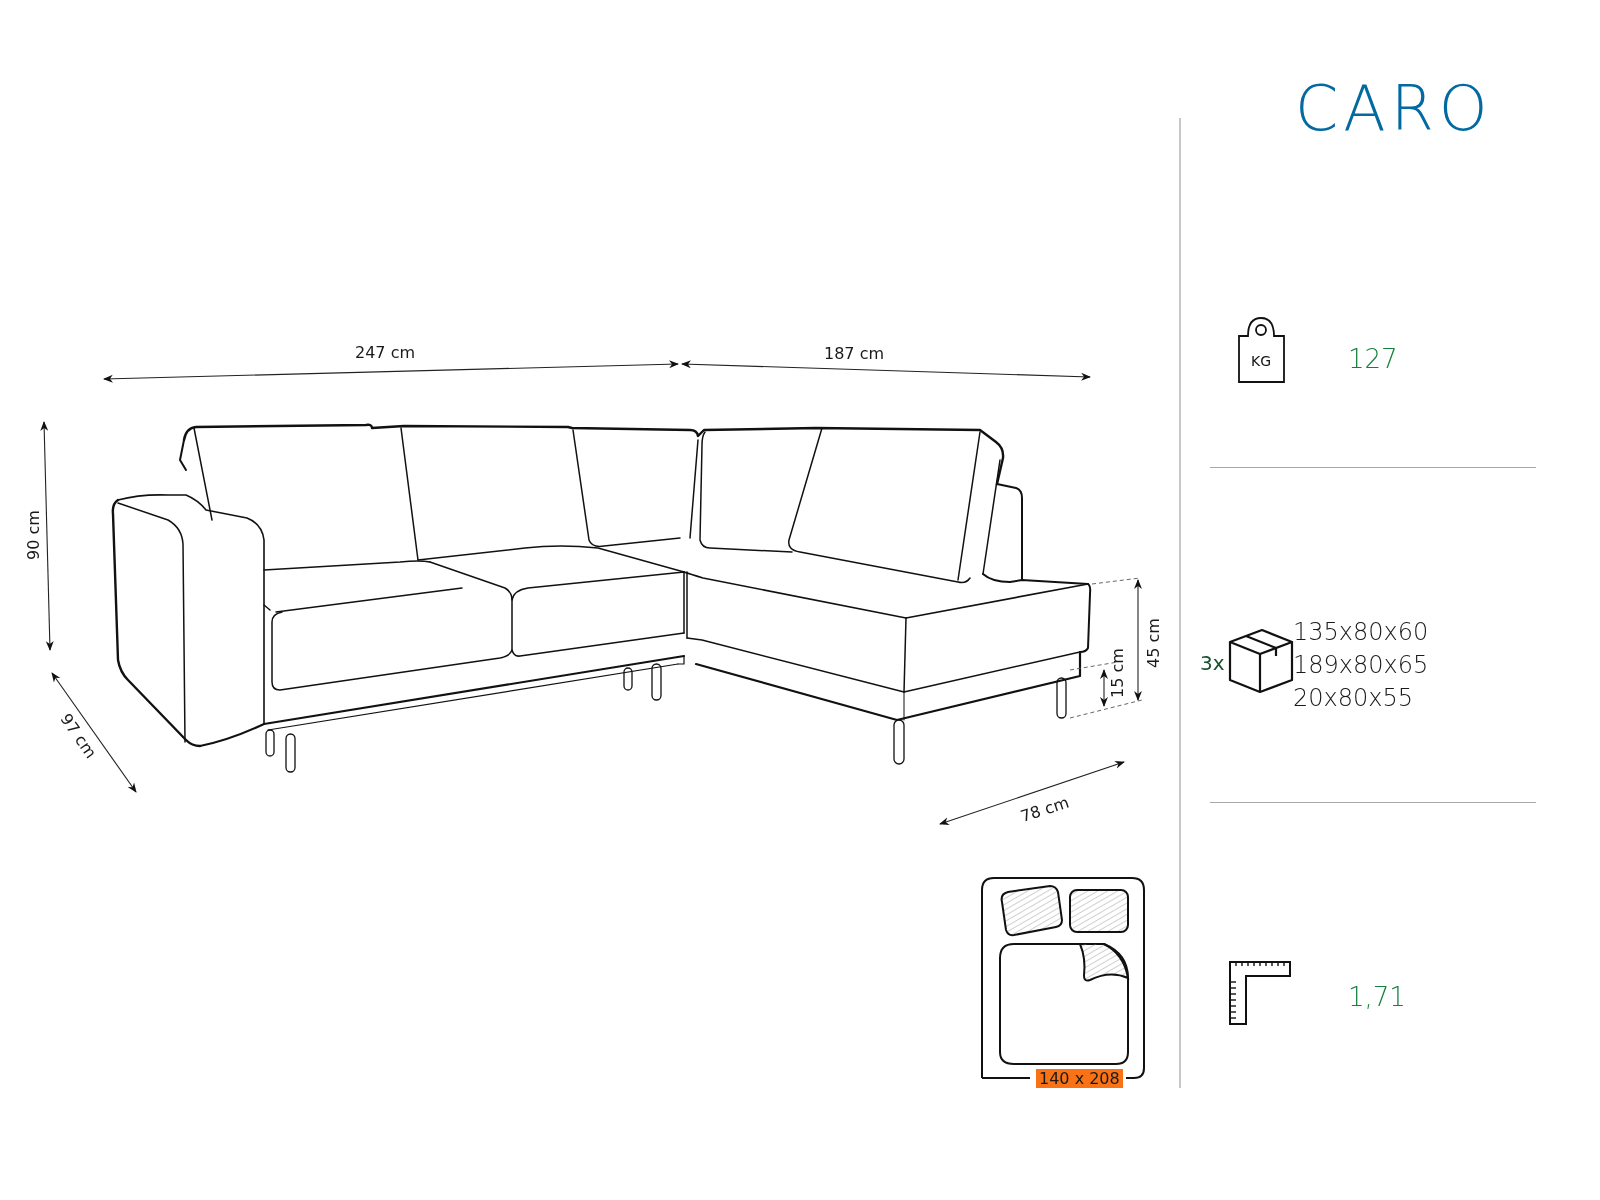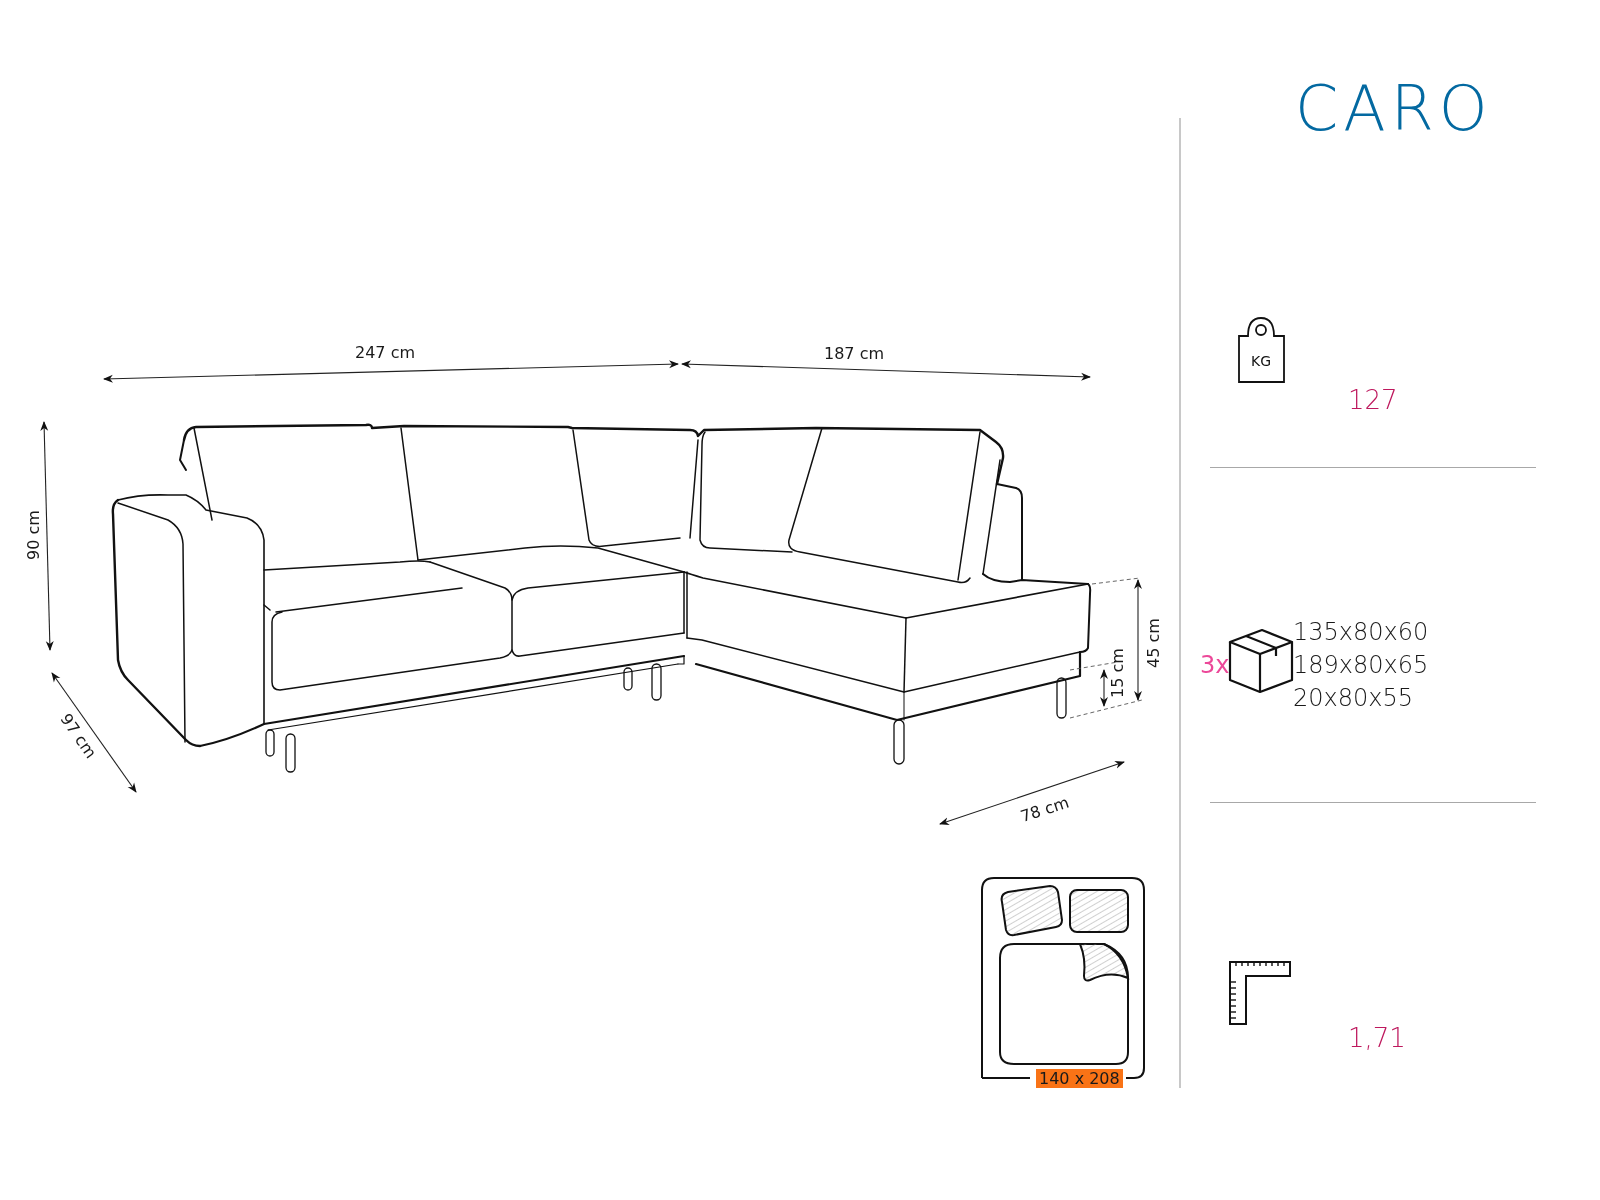--- a/index.html
+++ b/index.html
@@ -1,23 +1,23 @@
 <!DOCTYPE html>
 <html><head>
 <meta charset="utf-8">
 <style>
   html, body { margin:0; padding:0; background:#ffffff; }
   body { width:1600px; height:1200px; position:relative; overflow:hidden;
          font-family:"DejaVu Sans", "Liberation Sans", sans-serif; color:#1a1a1a; }
   svg { position:absolute; left:0; top:0; }
   .title { position:absolute; left:1295px; top:72px; width:150px; font-size:62px; font-weight:300;
            letter-spacing:5px; color:#0369a1; font-family:"DejaVu Sans", sans-serif; }
-  .spec-val { position:absolute; font-size:26px; color:#be185d; font-family:"DejaVu Sans", sans-serif; font-weight:300;margin-top:41px; }
+  .spec-val { position:absolute; font-size:26px; color:#15803d; font-family:"DejaVu Sans", sans-serif; font-weight:300; }
   .spec-multi { position:absolute; font-size:24px; line-height:33px; color:#1a1a1a; font-weight:300; }
-  .qty { position:absolute; font-size:24px; color:#ec4899; }
+  .qty { position:absolute; font-size:20px; color:#14532d; }
   .dim { position:absolute; font-size:16px; color:#1a1a1a; white-space:nowrap; font-family:"DejaVu Sans", sans-serif; }
   .vsep { position:absolute; left:1179px; top:118px; width:2px; height:970px; background:#c8c8c8; }
   .hsep { position:absolute; left:1210px; width:326px; height:1px; background:#a8a8a8; }
 </style>
 </head>
 <body>
 
 <svg width="1600" height="1200" viewBox="0 0 1600 1200">
   <defs>
     <marker id="arr" viewBox="0 0 10 10" refX="9" refY="5" markerWidth="9" markerHeight="9" orient="auto-start-reverse">

